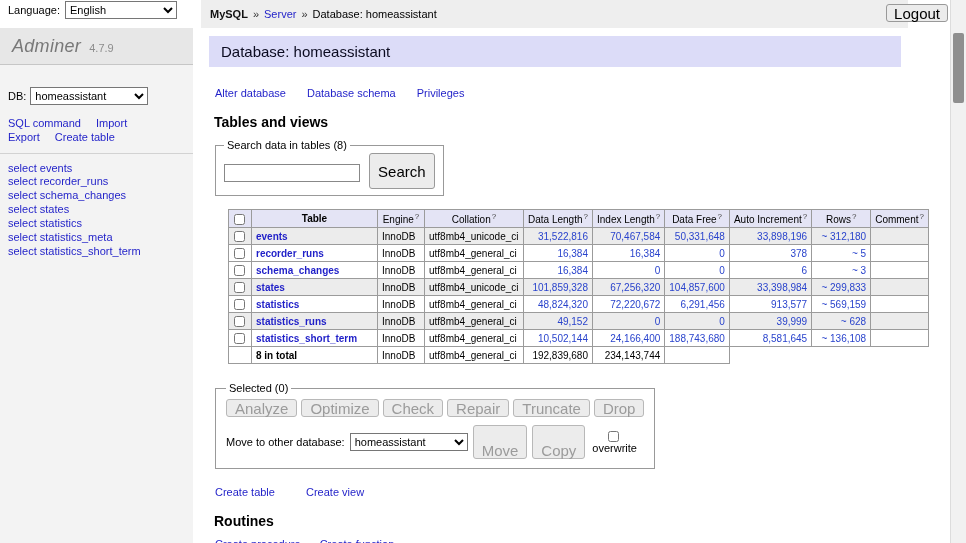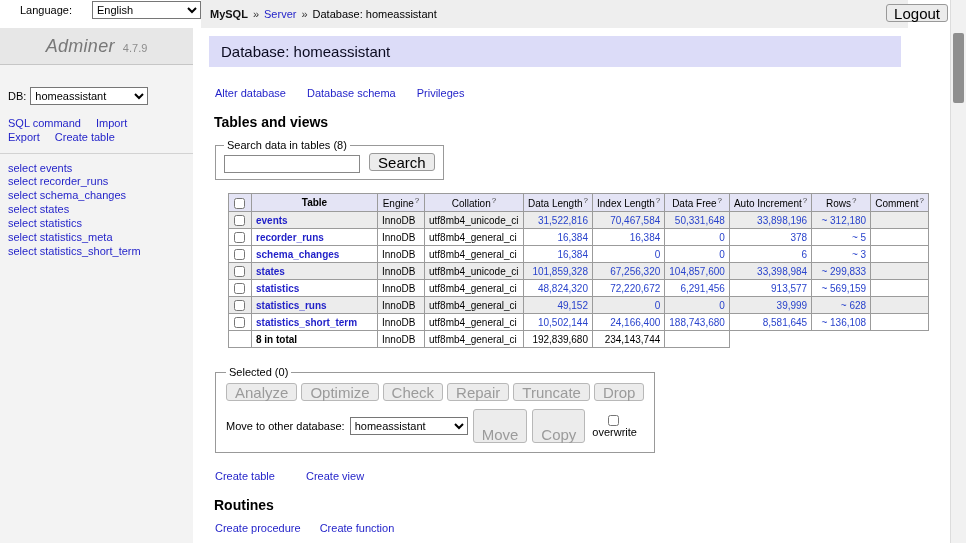--- a/index.html
+++ b/index.html
@@ -14,52 +14,52 @@
     --thead-bg: #e4e4f5; --shaded: #ececec; --crumb-bg: #eeeeee; --side-bg: #f3f3f3;
   }
   a { color: var(--link); text-decoration: none; cursor: pointer; }
   select { font-family: inherit; font-size: 11px; border: 1px solid #767676; background: #fff; height: 19px; }
   button { font-family: inherit; font-size: 15px; background: #ececec; border: 1px solid #999; border-radius: 3px; padding: 1px 9px; height: 19px; cursor: pointer; }
   button:disabled { color: #9b9b9b; border-color: #b8b8b8; cursor: default; }
   input[type=text] { font-family: inherit; font-size: 11px; border: 1px solid #888; height: 18px; padding: 1px 3px; }
   input[type=checkbox] { width: 11px; height: 11px; margin: 0 2px 0 0; vertical-align: middle; }
 
   
-  .lang-area { position: absolute; left: 0; top: 0; width: 201px; height: 20px; background: #fff; display: flex; align-items: center; padding-left: 20px; gap: 20px; }
+  .lang-area { position: absolute; left: 0; top: 0; width: 201px; height: 20px; background: #fff; display: flex; align-items: center; padding-left: 8px; gap: 5px; }
   .lang-area select { width: 112px; height: 18px; }
   .breadcrumb { position: absolute; left: 201px; top: 0; width: 707px; height: 28px; background: var(--crumb-bg); display: flex; align-items: center; padding-left: 9px; gap: 5px; }
   .crumb-root { font-weight: bold; color: #111; }
   .crumb-sep { color: #333; }
   .logout-area { position: absolute; right: 18px; top: 4px; }
   .logout-area button { height: 18px; padding: 0 7px; }
 
   
   .sidebar { position: absolute; left: 0; top: 28px; width: 193px; height: 515px; background: var(--side-bg); }
-  .logo { background: #e7e7e7; border-bottom: 1px solid #c6c6c6; padding: 8px 12px 7px; color: #787878; text-align: center; }
+  .logo { background: #e7e7e7; border-bottom: 1px solid #c6c6c6; padding: 8px 12px 7px; color: #787878; }
   .logo .app { font-size: 18px; font-style: italic; letter-spacing: .3px; }
   .logo .ver { font-size: 11px; color: #8d8d8d; margin-left: 5px; }
   .db-row { margin: 22px 0 0 8px; display: flex; align-items: center; gap: 4px; }
   .db-row select { width: 118px; height: 18px; }
   .menu-links { margin: 12px 0 0 8px; line-height: 1.25; }
   .menu-links a { margin-right: 12px; }
   .sidebar hr { border: none; border-top: 1px solid #d2d2d2; margin: 8px 0; }
   .table-links { margin: 2px 0 0 8px; }
   .table-links a { display: block; line-height: 1.18; margin: 0 0 1px 0; white-space: nowrap; }
 
   
   .main { position: absolute; left: 209px; top: 28px; width: 741px; height: 515px; overflow: hidden; }
   .page-title { margin: 8px 0 0 0; width: 692px; background: var(--title-bg); font-size: 15px; font-weight: normal; color: #0b0b20; padding: 7px 12px; }
   .actions { margin: 20px 0 0 6px; }
   .actions a { margin-right: 18px; }
   .section-heading { font-size: 14px; font-weight: bold; margin: 15px 0 0 5px; }
   fieldset { border: 1px solid #999; margin: 0; width: fit-content; }
   legend { font-size: 11px; padding: 0 3px; }
   .search-fs { margin: 9px 0 0 6px; padding: 2px 8px 6px; }
   .search-fs input[type=text] { width: 136px; margin-right: 6px; }
-  .search-fs button { height: 18px; padding: 0 8px; }
+  .search-fs button { height: 36px; padding: 0 8px; }
 
   
   .data-table { border-collapse: collapse; table-layout: fixed; margin: 13px 0 0 19px; font-size: 10px; }
   .data-table td { border: 1px solid #9b9b9b; padding: 2px 4px; white-space: nowrap; overflow: hidden; height: 17px; }
   .data-table thead td { background: var(--thead-bg); text-align: center; }
   .data-table tbody tr:nth-child(1), .data-table tbody tr:nth-child(4),
   .data-table tbody tr:nth-child(6), .data-table tbody tr:nth-child(8) { background: var(--shaded); }
   .data-table .cb-cell { text-align: center; padding: 1px; }
   .data-table .num { text-align: right; }
   .data-table a.numlink { color: var(--numlink); }

